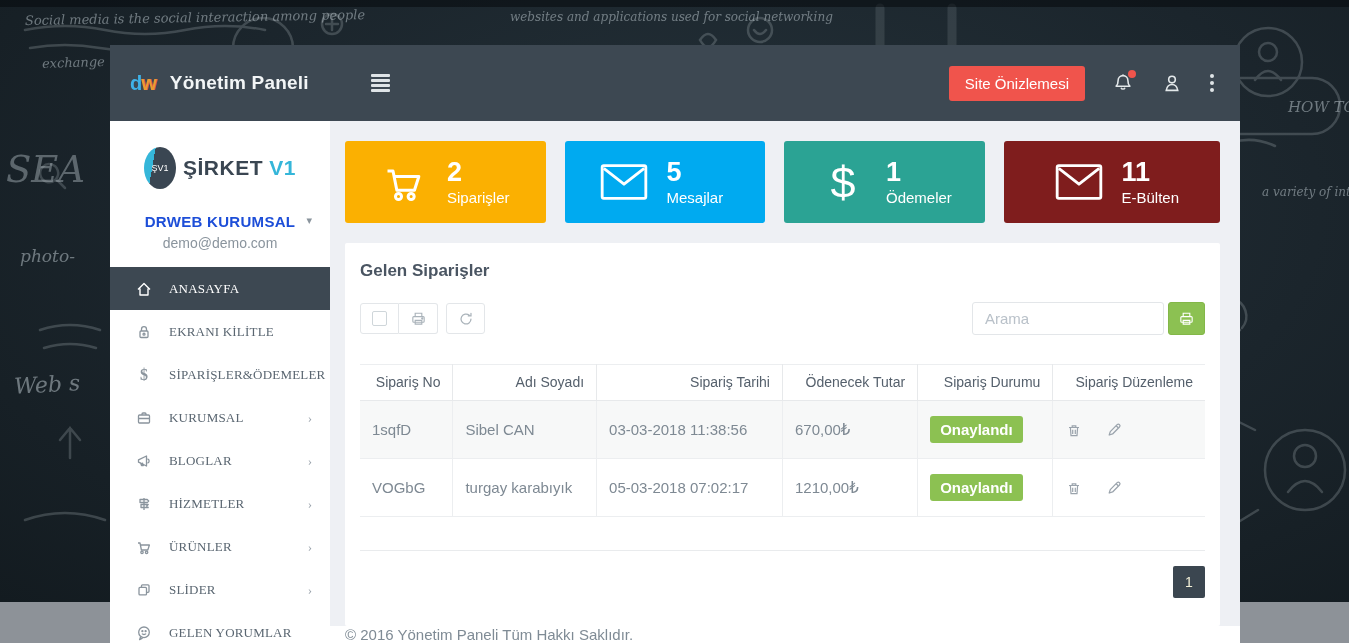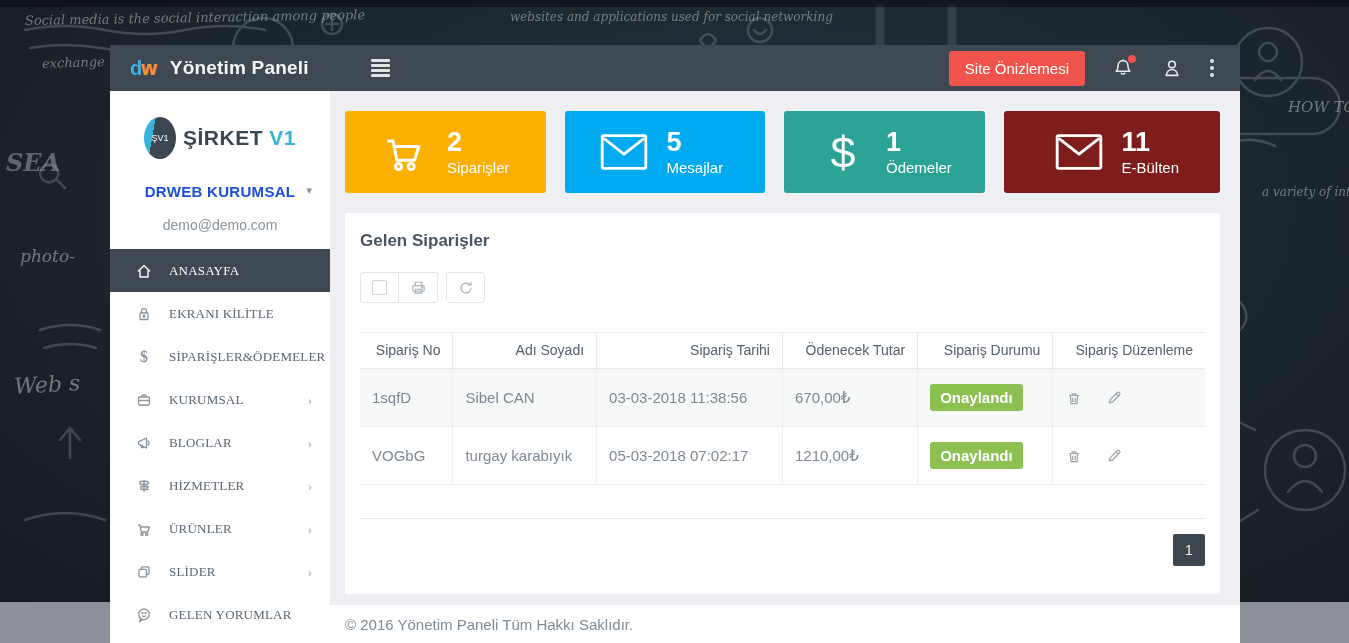--- a/index.html
+++ b/index.html
@@ -10,32 +10,32 @@
   .bg-chalk { position:absolute; left:0; top:0; width:1349px; height:602px;
     background:radial-gradient(ellipse at 55% 35%, #25323a 0%, #1b252c 55%, #131b20 100%); }
   .top-strip { position:absolute; left:0; top:0; width:100%; height:7px; background:rgba(5,9,12,.55); }
   .gray-patch { position:absolute; left:0; top:602px; width:110px; height:41px; background:#8d9298; }
   .doodles { position:absolute; left:0; top:0; width:1349px; height:602px; opacity:.22; }
   .dtx { position:absolute; color:#c3ced4; opacity:.5; font-family:"DejaVu Serif",serif;
     font-style:italic; white-space:nowrap; }
   .dtx0 { left:25px;  top:10px;  font-size:13px; transform:rotate(-1deg); }
   .dtx1 { left:510px; top:10px;  font-size:12px; }
   .dtx2 { left:1288px;top:98px;  font-size:15px; }
-  .dtx3 { left:6px;   top:148px; font-size:24px; opacity:.4;font-weight:bold; }
+  .dtx3 { left:6px;   top:148px; font-size:37px; opacity:.4; }
   .dtx4 { left:14px;  top:372px; font-size:22px; transform:rotate(-3deg); }
   .dtx5 { left:42px;  top:55px;  font-size:13px; transform:rotate(-2deg); }
   .dtx6 { left:20px;   top:246px; font-size:17px; }
   .dtx7 { left:1262px;top:185px; font-size:12px; }
 
   
   .app { position:absolute; left:110px; top:45px; width:1130px; height:598px;
     display:flex; flex-direction:column; z-index:2; }
 
   
-  .navbar { height:46px; background:#3d4852; display:flex; align-items:center;
+  .navbar { height:76px; background:#3d4852; display:flex; align-items:center;
     padding:0 26px 0 20px; flex:none; }
   .logo { font-size:20px; font-weight:bold; margin-right:14px; letter-spacing:-1px; }
   .logo .l-d { color:#3fb2e8; } .logo .l-w { color:#e89b33; text-shadow:1px 0 #e0524a; }
   .nav-title { color:#f2f5f6; font-size:19px; font-weight:600; letter-spacing:.2px; }
   .hamburger { margin-left:62px; display:inline-flex; flex-direction:column; gap:2px; cursor:pointer; }
   .hamburger i { display:block; width:19px; height:3px; background:#dfe4e7; border-radius:1px; }
   .nav-right { margin-left:auto; display:flex; align-items:center; gap:27px; }
   .btn-preview { background:#f0544c; color:#fff; border:none; border-radius:3px;
     font-size:15px; padding:9px 16px; cursor:pointer; font-family:inherit; }
   .nav-ico { position:relative; color:#e3e8ea; display:inline-flex; cursor:pointer; }
@@ -51,21 +51,21 @@
   .sidebar { width:220px; background:#fff; flex:none; overflow:hidden; }
   .brand { display:flex; align-items:center; justify-content:center; gap:7px; margin-top:26px; }
   .brand-badge { width:32px; height:42px; border-radius:50%;
     background:linear-gradient(100deg,#35b6d9 0 30%, #3a4652 30% 100%);
     color:#fff; font-size:9px; display:flex; align-items:center; justify-content:center; }
   .brand-name { font-size:21px; font-weight:bold; color:#3a4652; letter-spacing:.5px; }
   .brand-ver { color:#35b6d9; }
   .account { position:relative; text-align:center; margin-top:24px; }
   .acc-name { font-size:15px; font-weight:bold; color:#1d4ed8; letter-spacing:.3px; }
   .acc-caret { position:absolute; right:18px; top:1px; color:#8a949d; font-size:11px; cursor:pointer; }
-  .acc-email { font-size:14px; color:#8a949d; margin-top:17px; }
+  .acc-email { font-size:14px; color:#8a949d; margin-top:5px; }
   .menu { margin-top:16px;font-family:Liberation Serif, serif; }
   .menu-item { height:43px; display:flex; align-items:center; padding:0 18px 0 24px;
     color:#5a6671; cursor:pointer; }
   .menu-item .mi-icon { width:20px; display:inline-flex; justify-content:center; color:#8a949d; flex:none; }
   .menu-item .mi-label { margin-left:15px; font-size:13px; letter-spacing:.2px; }
   .menu-item .mi-chevron { margin-left:auto; color:#9aa3ac; font-size:13px; }
   .menu-item.active { background:#3d4852; color:#fff; }
   .menu-item.active .mi-icon { color:#fff; }
   .dollar-glyph { font-size:16px; font-weight:bold; }
 
@@ -377,20 +377,29 @@
                     <rect x="3" y="7" width="12" height="6" rx="1"></rect>
                     <path d="M5.5 7V3.5h7V7M5.5 11h7v4h-7z"></path>
                     <circle cx="13" cy="9" r=".6" fill="currentColor"></circle>
                   </svg>
               </span>
             </span>
             <span class="tool-btn single">
               <svg width="16" height="16" viewBox="0 0 18 18" stroke="currentColor" stroke-width="1.4" fill="none" stroke-linecap="round">
                   <path d="M14.6 9A5.6 5.6 0 1 1 12.7 4.8M14.6 2.6v3h-3"></path>
                 </svg>
+            </span>
+            <span class="search-wrap">
+              <input class="search-input" type="text" placeholder="Arama" style="">
+              <button class="btn-go">
+                <svg width="17" height="17" viewBox="0 0 18 18" stroke="#fff" stroke-width="1.2" fill="none">
+                    <rect x="3" y="7" width="12" height="6" rx="1"></rect>
+                    <path d="M5.5 7V3.5h7V7M5.5 11h7v4h-7z"></path>
+                  </svg>
+              </button>
             </span>
           </div>
 
           <table class="orders">
             <colgroup>
               <col class="col-no">
                 <col class="col-name">
                 <col class="col-date">
               <col class="col-amt">
                 <col class="col-status">

